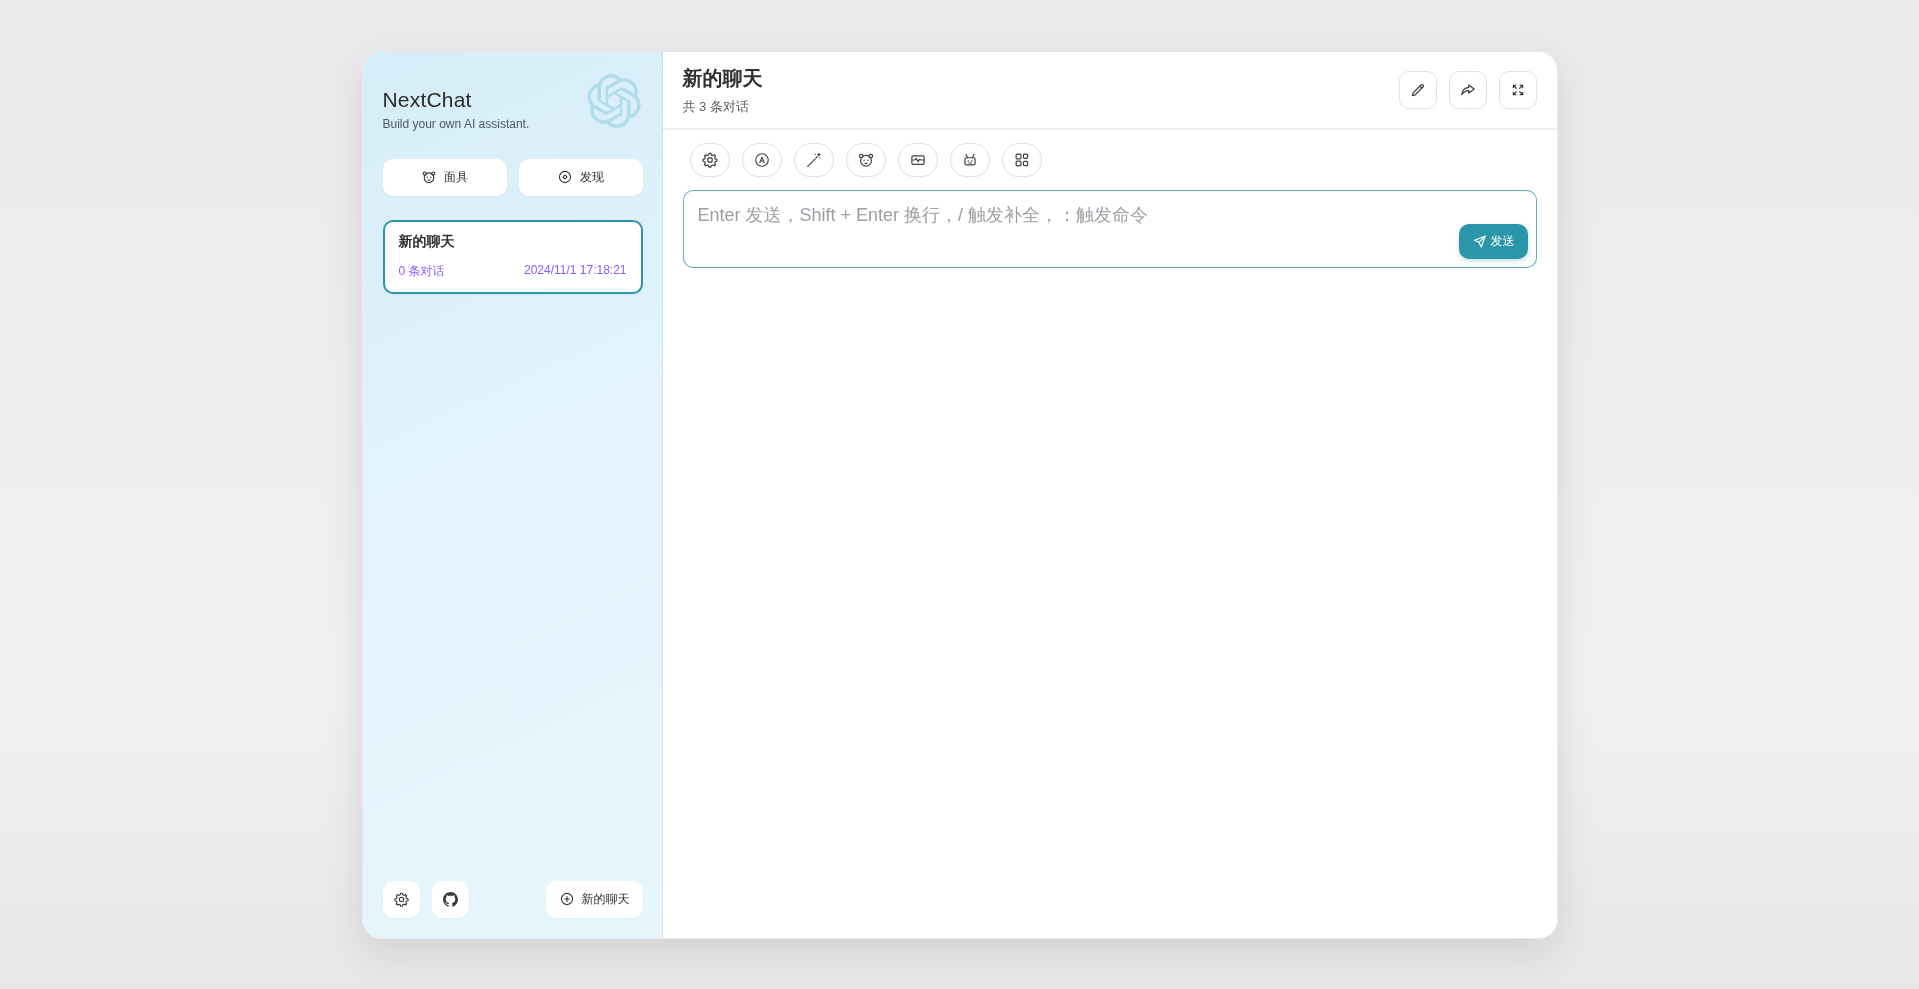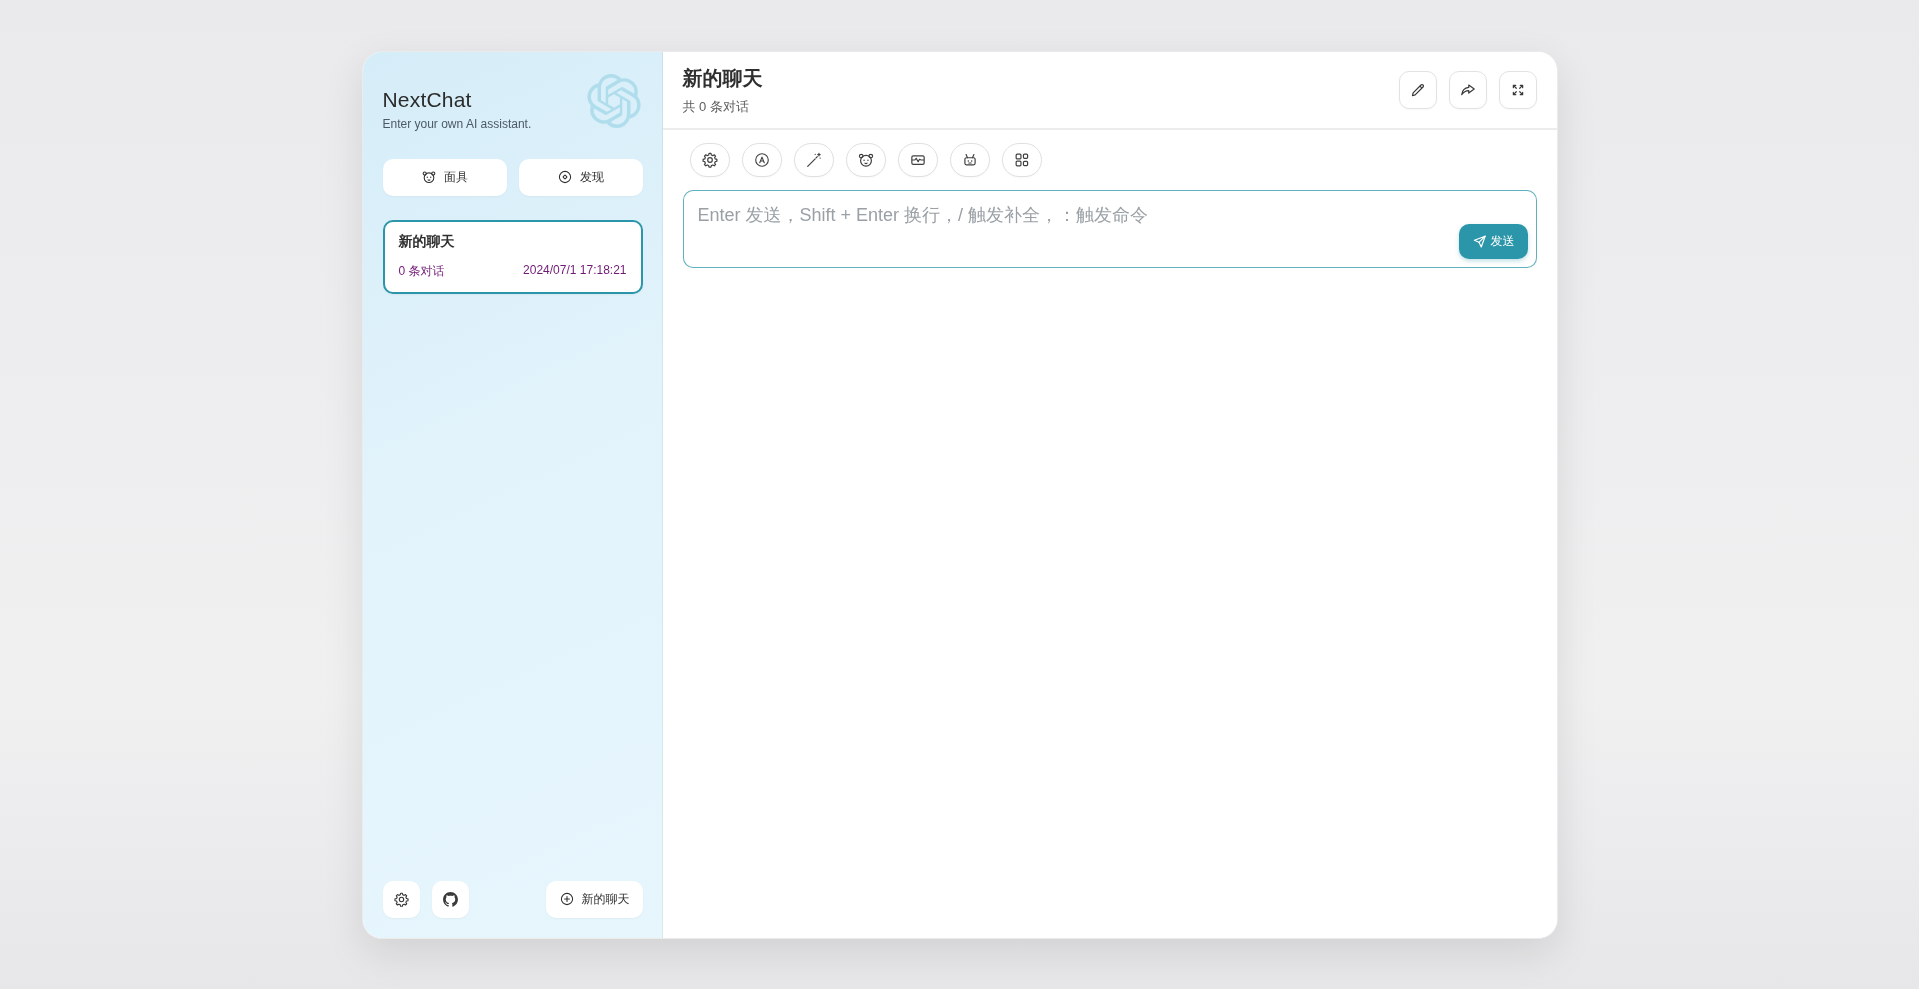--- a/index.html
+++ b/index.html
@@ -34,21 +34,21 @@
     font-size:12px; color:#303030; cursor:pointer;
     box-shadow:0 1px 2px rgba(0,0,0,.04); font-family:inherit;
   }
   .nav-btn svg { width:16px; height:16px; }
   .chat-list { margin-top:24px; display:flex; flex-direction:column; gap:12px; }
   .chat-item {
     background:#fff; border:2px solid var(--primary,#2b96a9); border-radius:10px;
     padding:11px 14px 12px; cursor:pointer; box-shadow:0 1px 2px rgba(0,0,0,.04);
   }
   .chat-item-title { font-size:14px; font-weight:700; color:#2f2f2f; }
-  .chat-item-meta { display:flex; justify-content:space-between; margin-top:12px; font-size:12px; color:#701a75; }
+  .chat-item-meta { display:flex; justify-content:space-between; margin-top:12px; font-size:12px; color:#8b5cf6; }
   .sidebar-footer {
     position:absolute; left:20px; right:20px; bottom:20px;
     display:flex; align-items:center; justify-content:space-between;
   }
   .sf-left { display:flex; gap:12px; }
   .icon-btn-flat {
     width:37px; height:37px; border:none; border-radius:10px; background:#fff;
     display:grid; place-items:center; color:#3a3a3a; cursor:pointer;
     box-shadow:0 1px 2px rgba(0,0,0,.04);
   }
@@ -192,21 +192,21 @@
       <path d="M21 3.5l-6.2 17.2-3.6-7.4-7.4-3.2z"></path>
     </g>
   </defs>
 </svg>
 
 <div class="window">
 
   <aside class="sidebar">
     <div class="sidebar-header">
       <div class="app-title">NextChat</div>
-      <div class="app-tagline">Enter your own AI assistant.</div>
+      <div class="app-tagline">Build your own AI assistant.</div>
       <span class="sidebar-logo">
         <svg viewBox="0 0 24 24">
             <use href="#i-openai"></use>
           </svg>
       </span>
     </div>
 
     <div class="nav-row">
       <button class="nav-btn">
         <span>
@@ -224,21 +224,21 @@
           </span>
         <span>发现</span>
       </button>
     </div>
 
     <div class="chat-list">
       <div class="chat-item">
         <div class="chat-item-title">新的聊天</div>
         <div class="chat-item-meta">
           <span>0 条对话</span>
-          <span>2024/07/1 17:18:21</span>
+          <span>2024/11/1 17:18:21</span>
         </div>
       </div>
     </div>
 
     <div class="sidebar-footer">
       <div class="sf-left">
         <button class="icon-btn-flat">
           <span>
               <svg viewBox="0 0 24 24" width="17" height="17">
                 <use href="#i-gear"></use>
@@ -262,21 +262,21 @@
         <span>新的聊天</span>
       </button>
     </div>
   </aside>
 
   <main class="main">
 
     <header class="chat-header">
       <div>
         <div class="chat-header-title">新的聊天</div>
-        <div class="chat-header-sub">共 0 条对话</div>
+        <div class="chat-header-sub">共 3 条对话</div>
       </div>
       <div class="header-actions">
         <button class="icon-btn-outline">
           <span>
               <svg viewBox="0 0 24 24" width="18" height="18">
                 <use href="#i-pencil"></use>
               </svg>
             </span>
         </button>
         <button class="icon-btn-outline">

